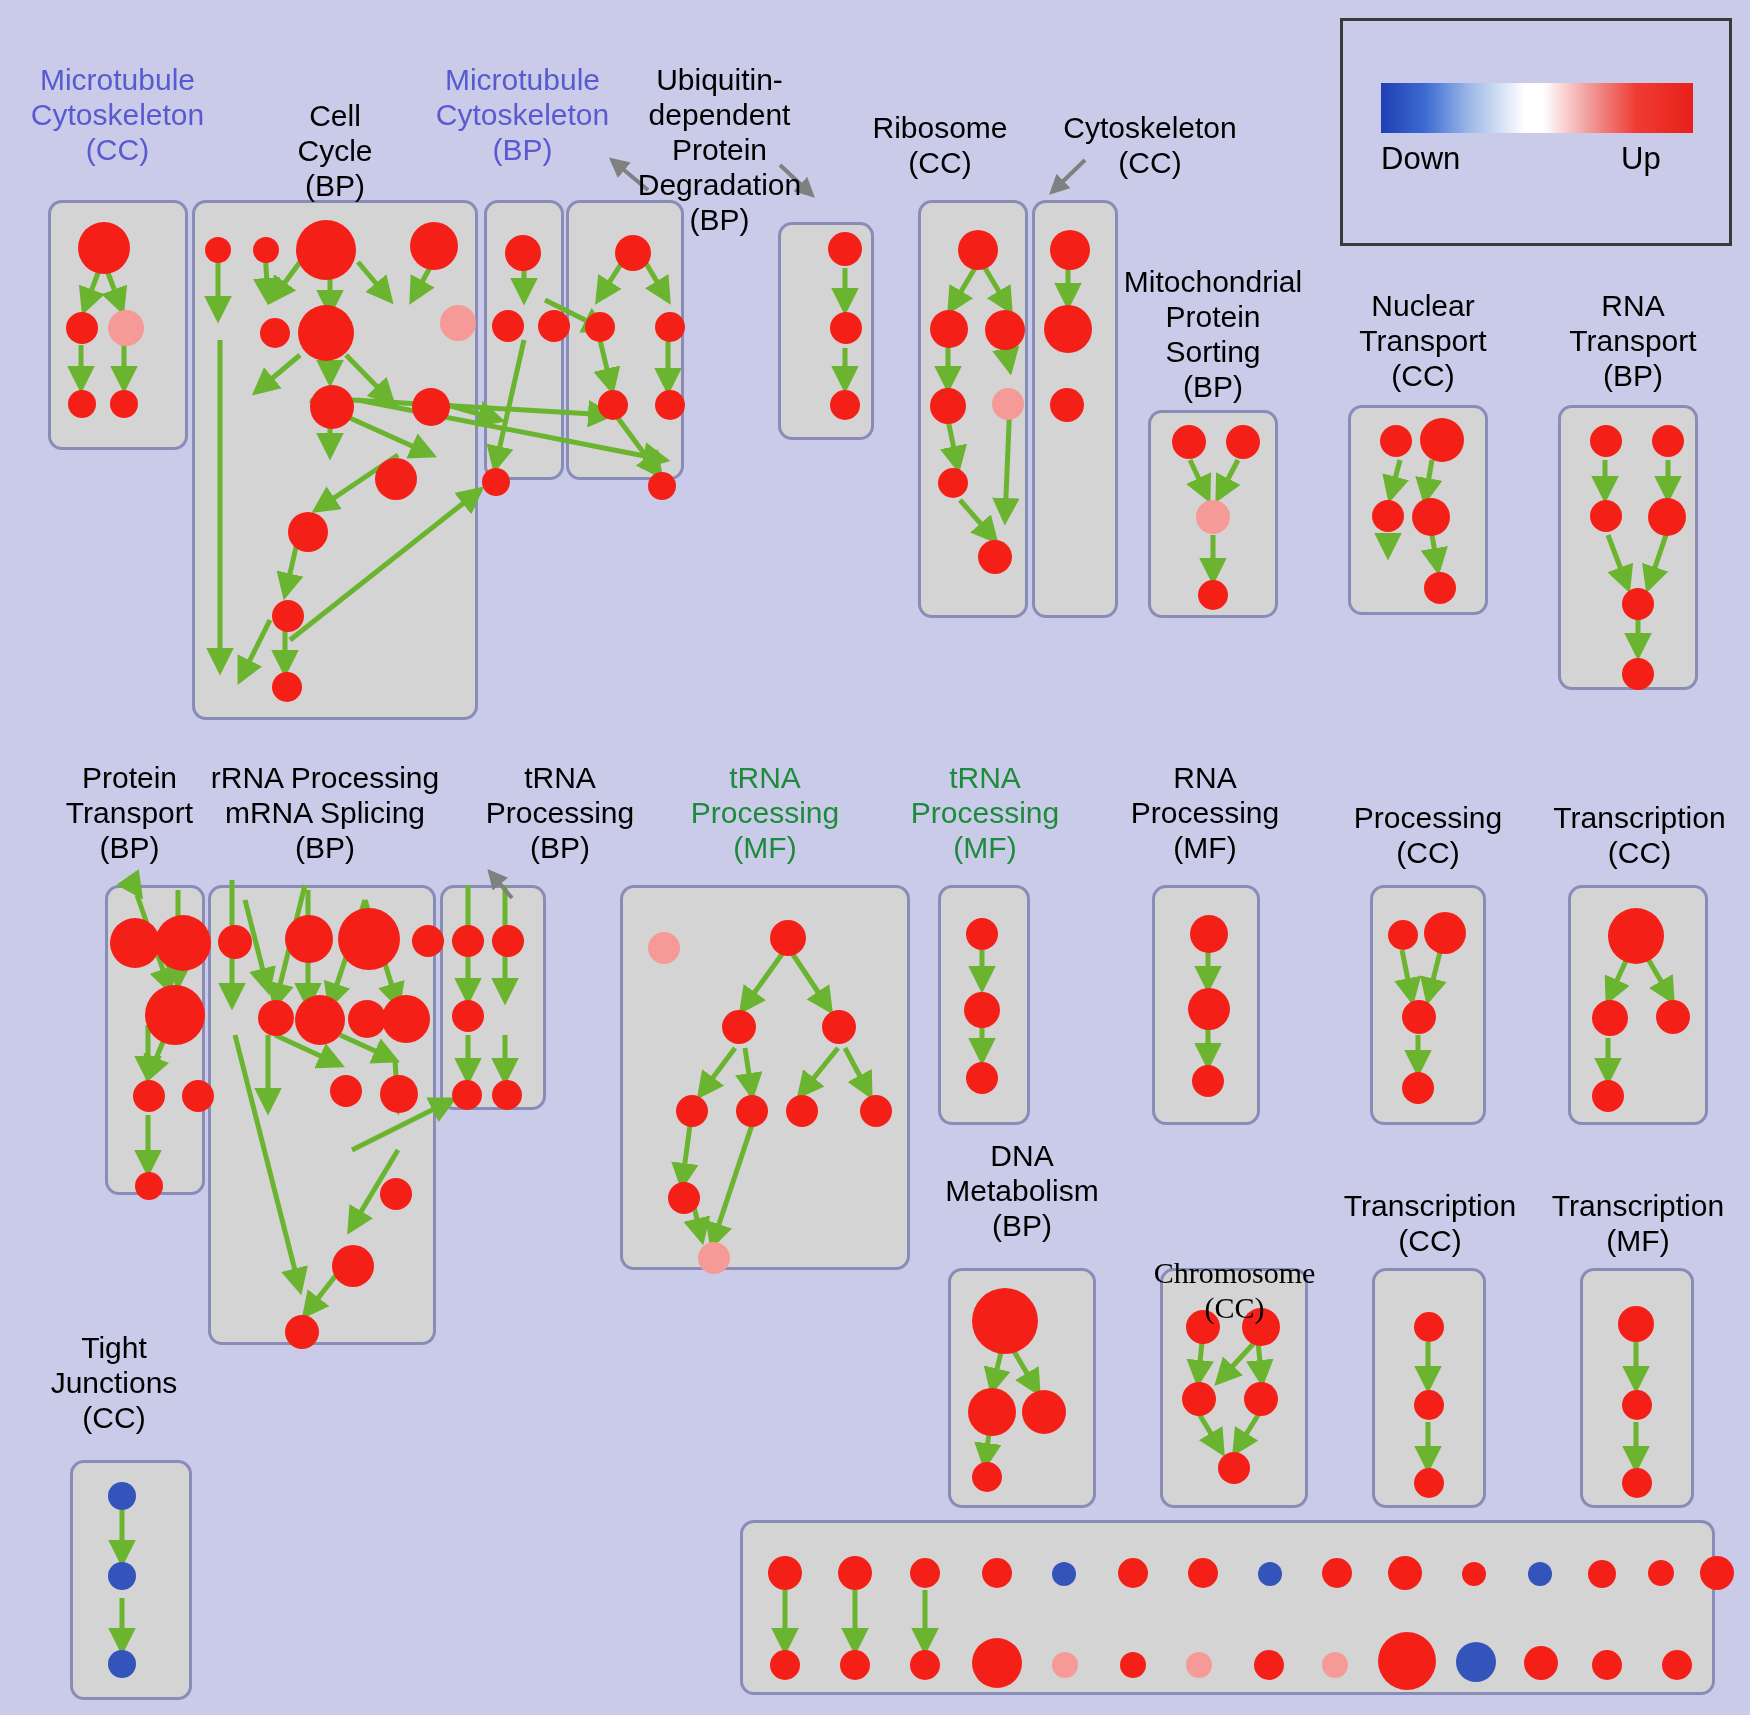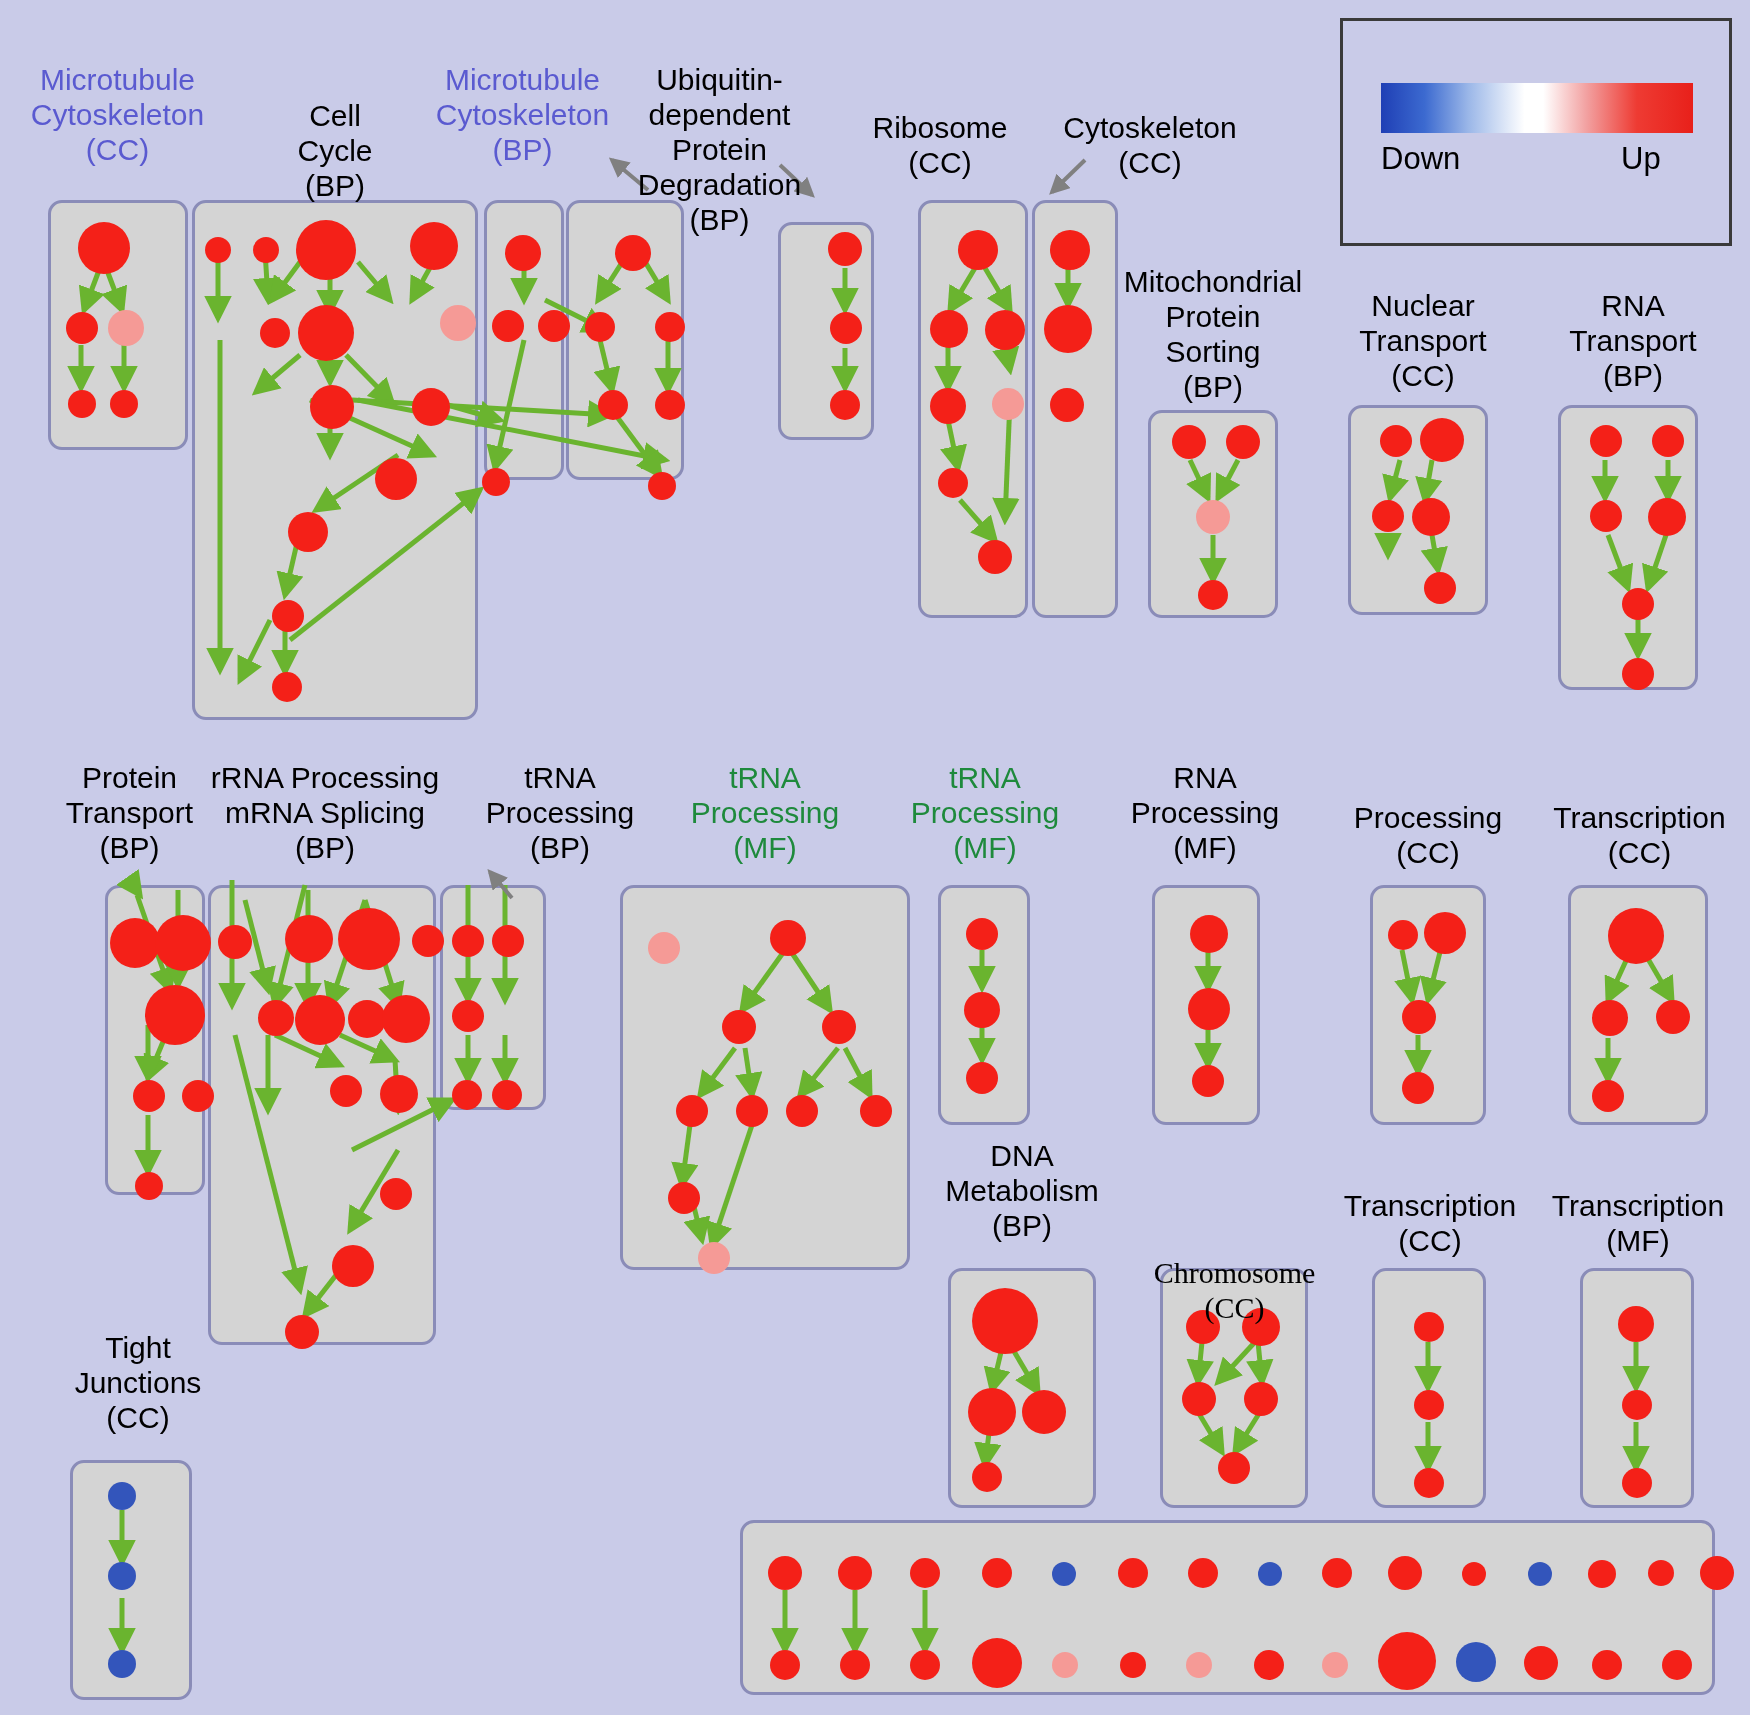--- a/index.html
+++ b/index.html
@@ -522,21 +522,21 @@
 
   <div class="mod-label" style="left:902px;top:1138px;width:240px;">DNA
 Metabolism
 (BP)</div>
   <div class="mod-label" style="left:1112px;top:1255px;width:245px;font-family:Liberation Serif, serif;">Chromosome
 (CC)</div>
   <div class="mod-label" style="left:1340px;top:1188px;width:180px;">Transcription
 (CC)</div>
   <div class="mod-label" style="left:1548px;top:1188px;width:180px;">Transcription
 (MF)</div>
-  <div class="mod-label" style="left:48px;top:1330px;width:180px;">Tight
+  <div class="mod-label" style="left:24px;top:1330px;width:180px;">Tight
 Junctions
 (CC)</div>
 
 
   <div class="legend" style="left:1340px;top:18px;width:392px;height:228px;">
     <div class="legend-bar" style="left:38px;top:62px;width:312px;height:50px;"></div>
     <div class="legend-down" style="left:38px;top:120px;">Down</div>
     <div class="legend-up" style="left:278px;top:120px;">Up</div>
   </div>
 </div>

